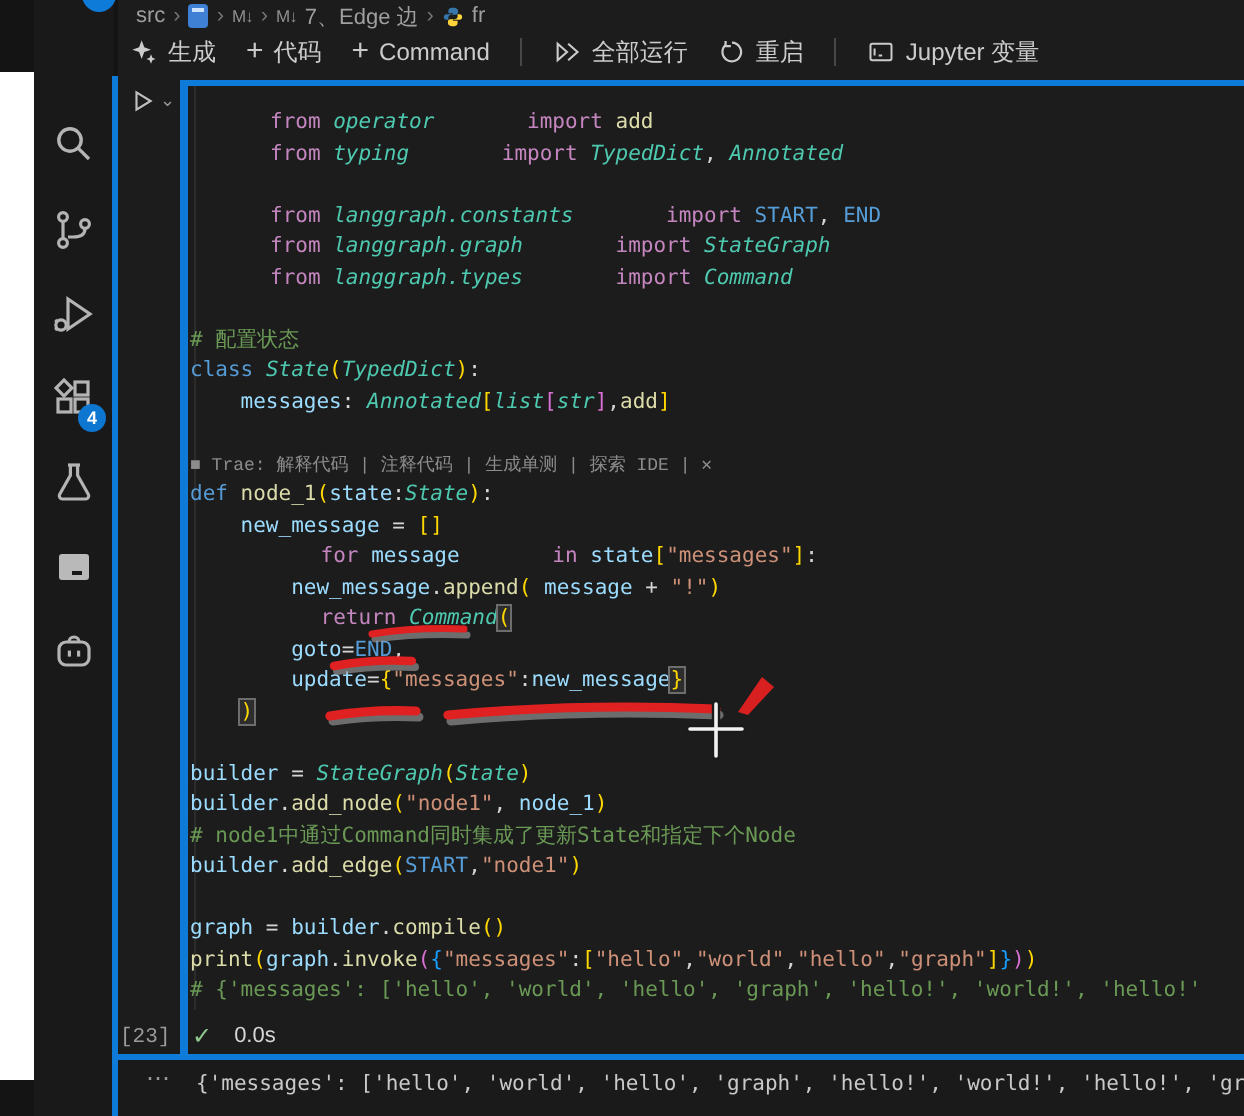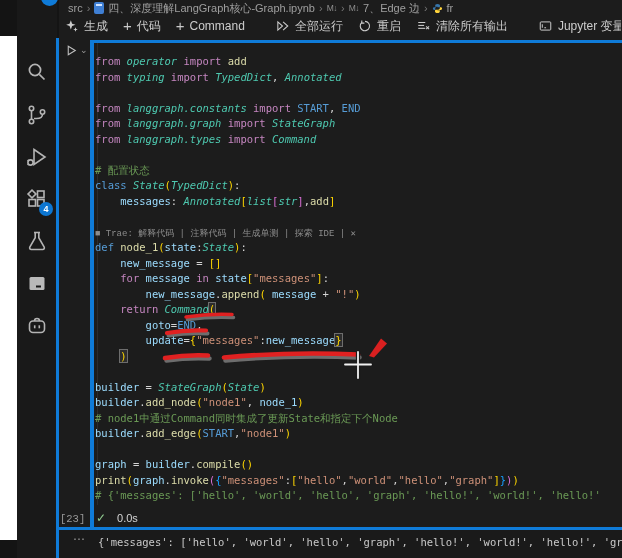--- a/index.html
+++ b/index.html
@@ -36,21 +36,21 @@
   .tb-div{width:1px;height:14px;background:#474747;}
   
   .editor{position:absolute;left:59px;top:38px;width:563px;height:489px;background:#1c1c1c;}
   .cell-edge{position:absolute;left:38px;top:3px;width:1px;height:464px;background:#2c2c2c;}
   .run-btn{position:absolute;left:6px;top:6px;color:#c0c0c0;display:flex;align-items:flex-start;gap:2px;}
   .run-chevron{font-size:9px;color:#9a9a9a;margin-top:1px;}
   .code{position:absolute;left:36px;top:16px;width:527px;
         font-family:"DejaVu Sans Mono","Liberation Mono",monospace;font-size:10.5px;line-height:15.5px;
         white-space:pre;overflow:hidden;}
   .code-line{height:15.5px;}
-  .tok-kw{color:#c586c0;}  .tok-kwb{color:#569cd6;} .tok-type{color:#4ec9b0;font-style:italic;}
+  .tok-kw{color:#c586c0;padding-left:40px;}  .tok-kwb{color:#569cd6;} .tok-type{color:#4ec9b0;font-style:italic;}
   .tok-fn{color:#dcdcaa;}  .tok-var{color:#9cdcfe;} .tok-str{color:#ce9178;}
   .tok-com{color:#6a9955;} .tok-pln{color:#d4d4d4;} .tok-b1{color:#ffd700;}
   .tok-b2{color:#da70d6;}  .tok-b3{color:#179fff;}
   .tok-hint{color:#8c8c8c;font-size:9px;font-family:Liberation Mono, monospace;}
   .boxed{outline:1px solid #6d6d6d;background:rgba(110,110,110,.22);}
   .exec-count{position:absolute;left:60px;top:513px;width:32px;font-size:10.5px;color:#9a9a9a;
               font-family:Liberation Mono, monospace;}
   .cell-status{position:absolute;left:96px;top:511px;display:flex;align-items:center;gap:11px;
                font-size:11px;color:#d6d6d6;}
   .status-check{color:#8fc98f;font-size:12px;}
@@ -123,21 +123,20 @@
   </div>
 </div>
 
 <div class="vline-main"></div>
 
 <div class="topbar">
   <div class="breadcrumb">
     <span>src</span>
     <span class="crumb-sep">›</span>
     <span class="book-icon"></span>
-    <span>四、深度理解LangGraph核心-Graph.ipynb</span>
     <span class="crumb-sep">›</span>
     <span class="md-icon">M↓</span>
     <span class="crumb-sep">›</span>
     <span class="md-icon">M↓</span>
     <span>7、Edge 边</span>
     <span class="crumb-sep">›</span>
     <svg class="py-icon" viewBox="0 0 24 24">
       <path d="M12 2 c-4 0 -5 1.8 -5 3.5 V8 h5 v1 H4.8 C3 9 2 10.5 2 12 c0 1.5 1 3 2.8 3 H7 v-2.5 c0-1.8 1.5-3 3.2-3 H15 c1.6 0 2.5-1.2 2.5-2.8 V5.5 C17.5 3.8 16 2 12 2 Z" fill="#3776ab"></path>
       <path d="M12 22 c4 0 5 -1.8 5 -3.5 V16 h-5 v-1 h7.2 C21 15 22 13.5 22 12 c0-1.5 -1-3 -2.8-3 H17 v2.5 c0 1.8 -1.5 3 -3.2 3 H9 c-1.6 0 -2.5 1.2 -2.5 2.8 v1.2 C6.5 20.2 8 22 12 22 Z" fill="#ffd43b"></path>
     </svg>
@@ -166,30 +165,20 @@
           <path d="M13 5 L21 12 L13 19"></path>
       </svg>
       <span>全部运行</span>
     </div>
     <div class="tb-item">
       <svg width="14" height="14" viewBox="0 0 24 24" fill="none" stroke="#cccccc" stroke-width="1.9">
         <path d="M6.5 6 A 8 8 0 1 0 12 4"></path>
           <path d="M6.5 2.5 V 7 H 11"></path>
       </svg>
       <span>重启</span>
-    </div>
-    <div class="tb-item">
-      <svg width="15" height="14" viewBox="0 0 24 24" fill="none" stroke="#cccccc" stroke-width="1.8">
-        <line x1="3" y1="6" x2="15" y2="6"></line>
-          <line x1="3" y1="11" x2="13" y2="11"></line>
-          <line x1="3" y1="16" x2="15" y2="16"></line>
-        <line x1="16.5" y1="12.5" x2="21.5" y2="17.5"></line>
-          <line x1="21.5" y1="12.5" x2="16.5" y2="17.5"></line>
-      </svg>
-      <span>清除所有输出</span>
     </div>
     <div class="tb-div"></div>
     <div class="tb-item">
       <svg width="15" height="14" viewBox="0 0 24 24" fill="none" stroke="#cccccc" stroke-width="1.7">
         <rect x="3" y="5" width="18" height="14" rx="1.5"></rect>
           <line x1="6.5" y1="9" x2="6.5" y2="15"></line>
           <line x1="10" y1="15" x2="13" y2="15"></line>
       </svg>
       <span>Jupyter 变量</span>
     </div>

